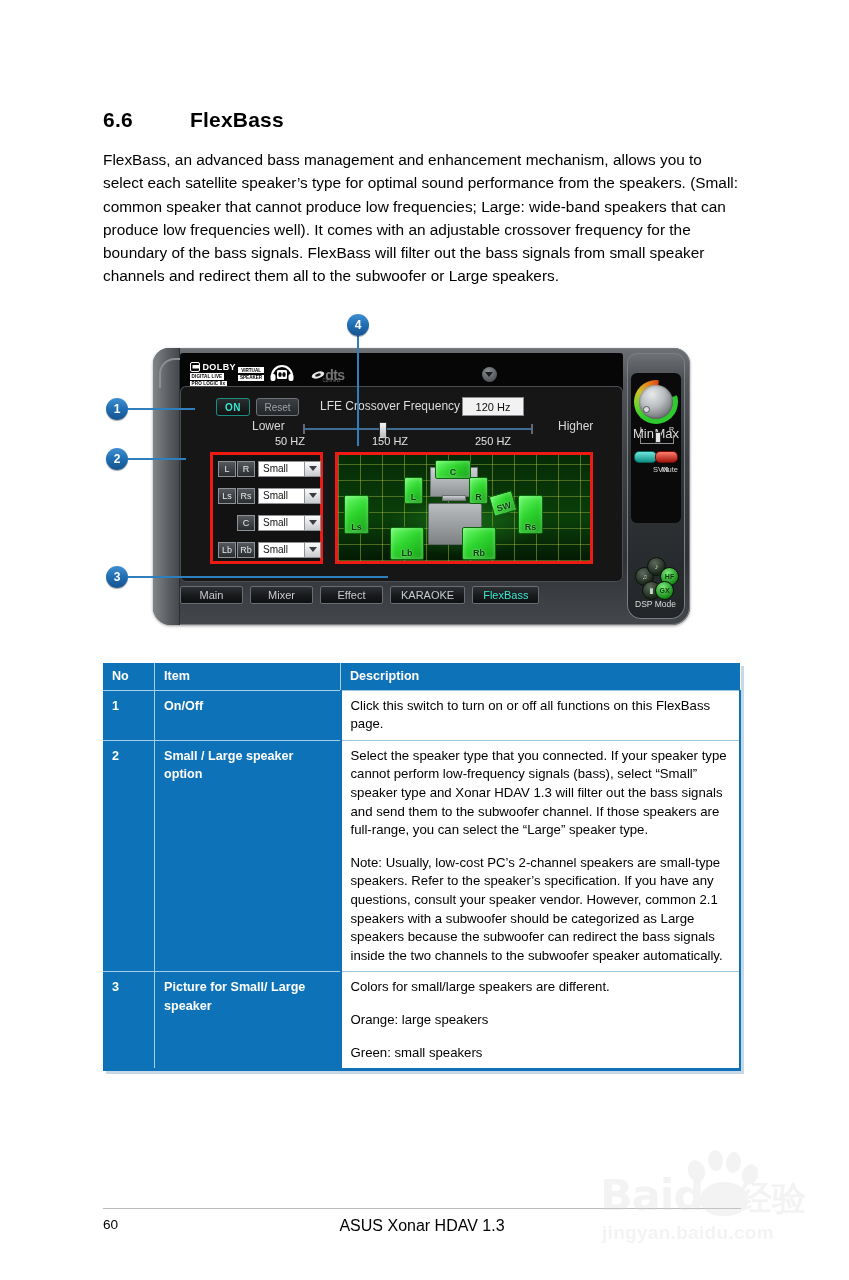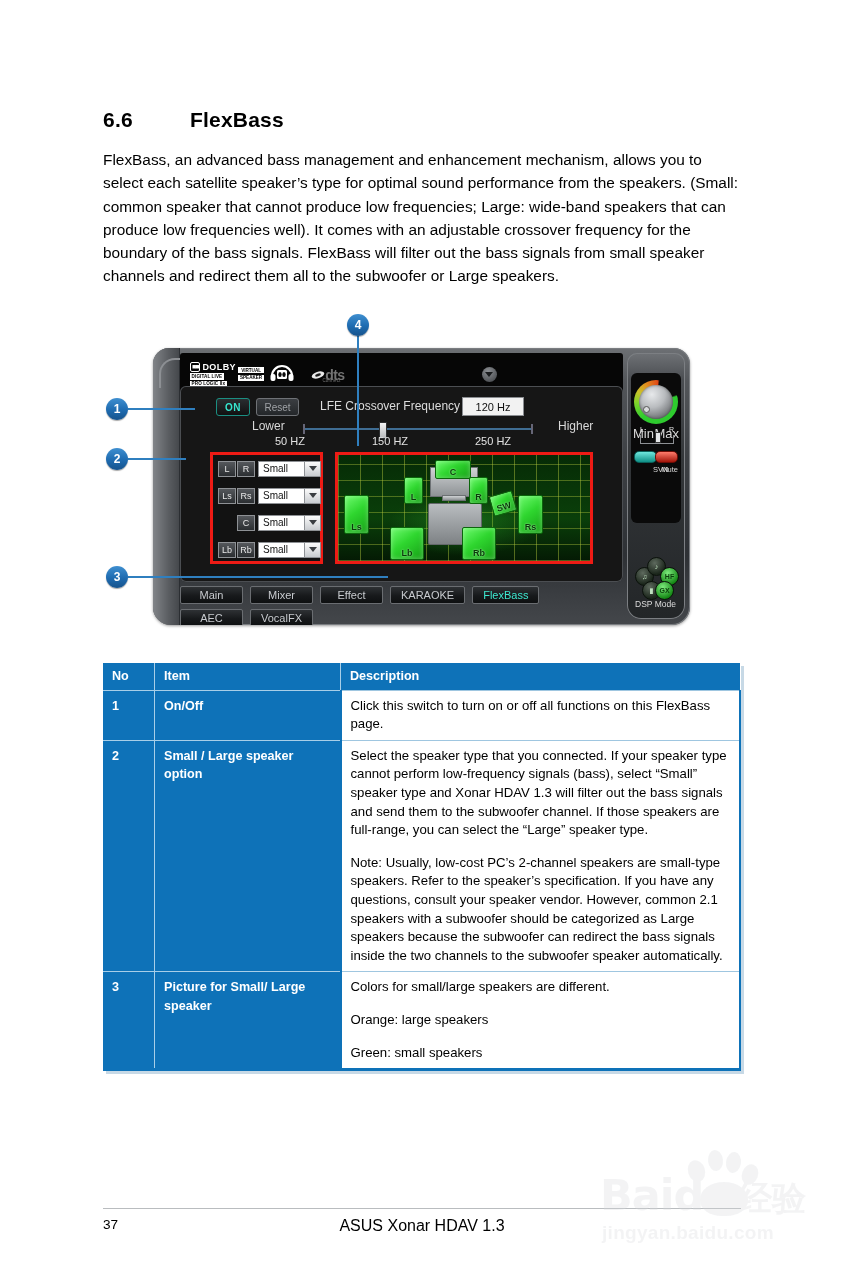--- a/index.html
+++ b/index.html
@@ -644,24 +644,20 @@
     </div>
   </div>
 
   <div class="tabs">
     <div class="tab-row">
       <div class="tab">Main</div>
       <div class="tab">Mixer</div>
       <div class="tab">Effect</div>
       <div class="tab">KARAOKE</div>
       <div class="tab active">FlexBass</div>
-    </div>
-    <div class="tab-row">
-      <div class="tab">AEC</div>
-      <div class="tab">VocalFX</div>
     </div>
   </div>
 
   <div class="right-col">
     <div class="knob-well">
       <div class="knob-ring"></div>
       <div class="knob-dot"></div>
       <div class="minmax">
         <span>Min</span>
         <span>Max</span>
@@ -718,21 +714,21 @@
         <p>Colors for small/large speakers are different.</p>
         <p>Orange: large speakers</p>
         <p>Green: small speakers</p>
       </td>
     </tr>
   </tbody>
 </table>
 
 <div class="footer-rule"></div>
 <div class="foot-title">ASUS Xonar HDAV 1.3</div>
-<div class="pg-num">37</div>
+<div class="pg-num">60</div>
 
 <div class="wm">
   <div class="paw">
     <i style="left:0px;  top:14px; width:17px; height:22px; transform:rotate(-18deg);"></i>
     <i style="left:20px; top:4px;  width:15px; height:21px; transform:rotate(-6deg);"></i>
     <i style="left:38px; top:6px;  width:15px; height:21px; transform:rotate(8deg);"></i>
     <i style="left:54px; top:18px; width:16px; height:21px; transform:rotate(20deg);"></i>
     <i style="left:12px; top:36px; width:48px; height:34px; border-radius:50% 50% 45% 45%;"></i>
   </div>
   <div class="wm-main">Baidu</div>

